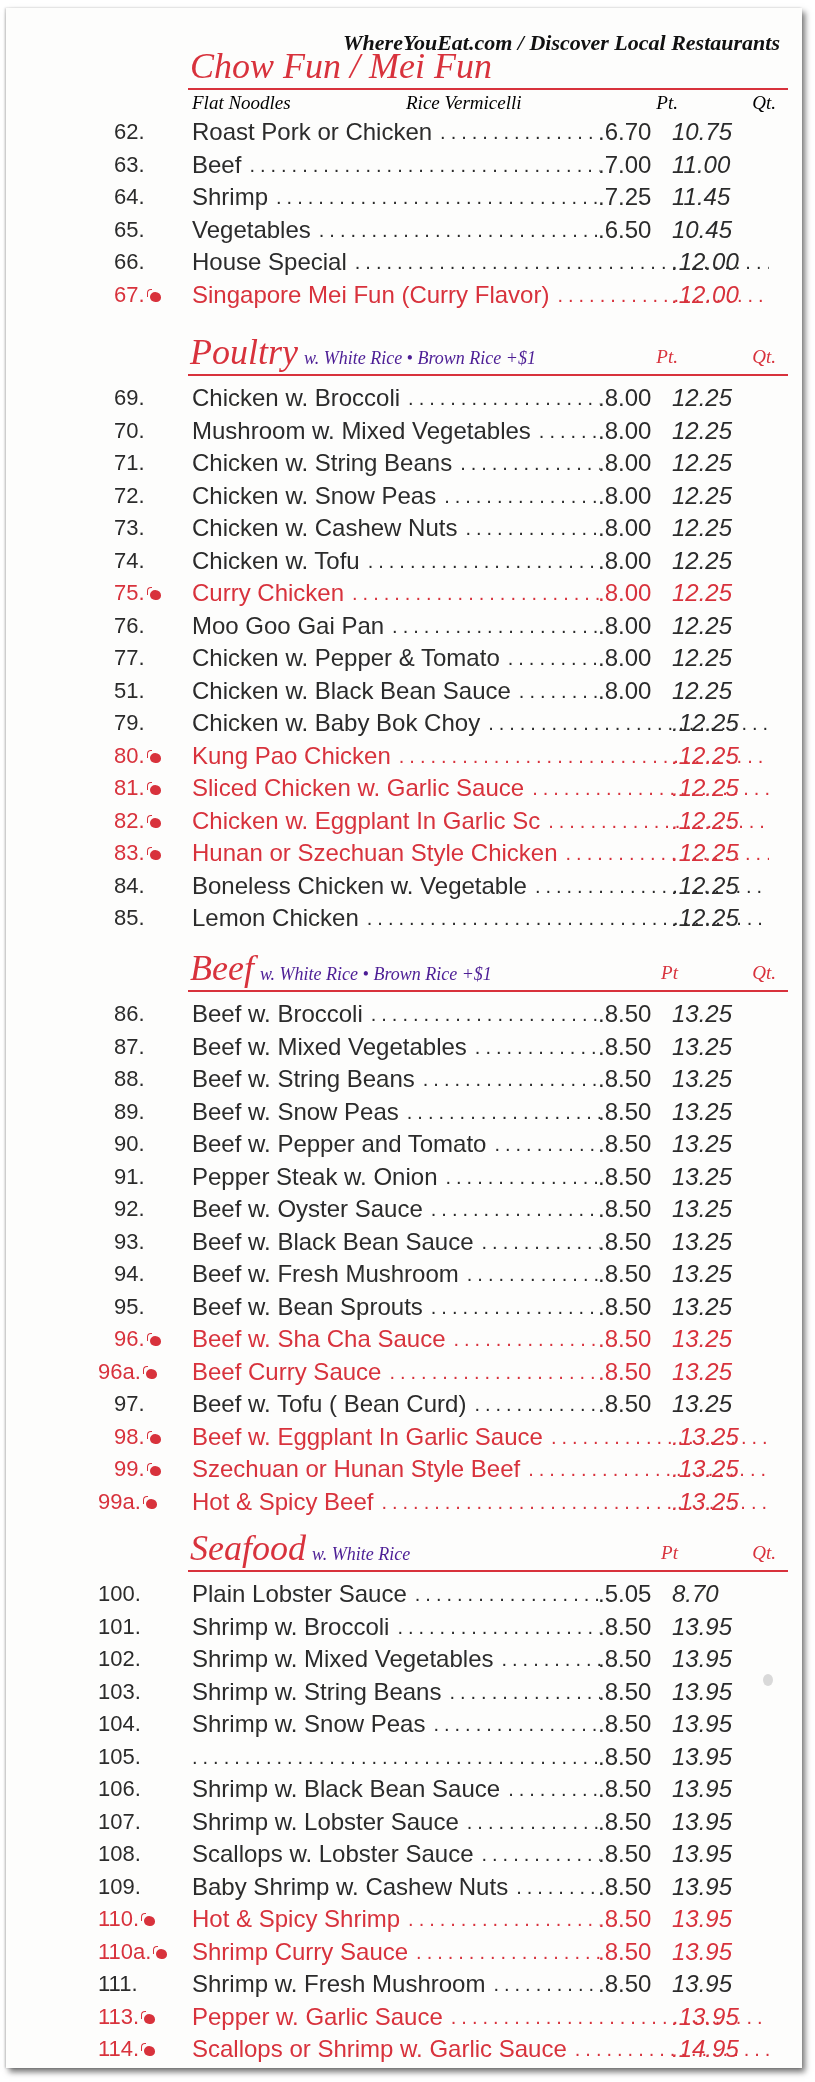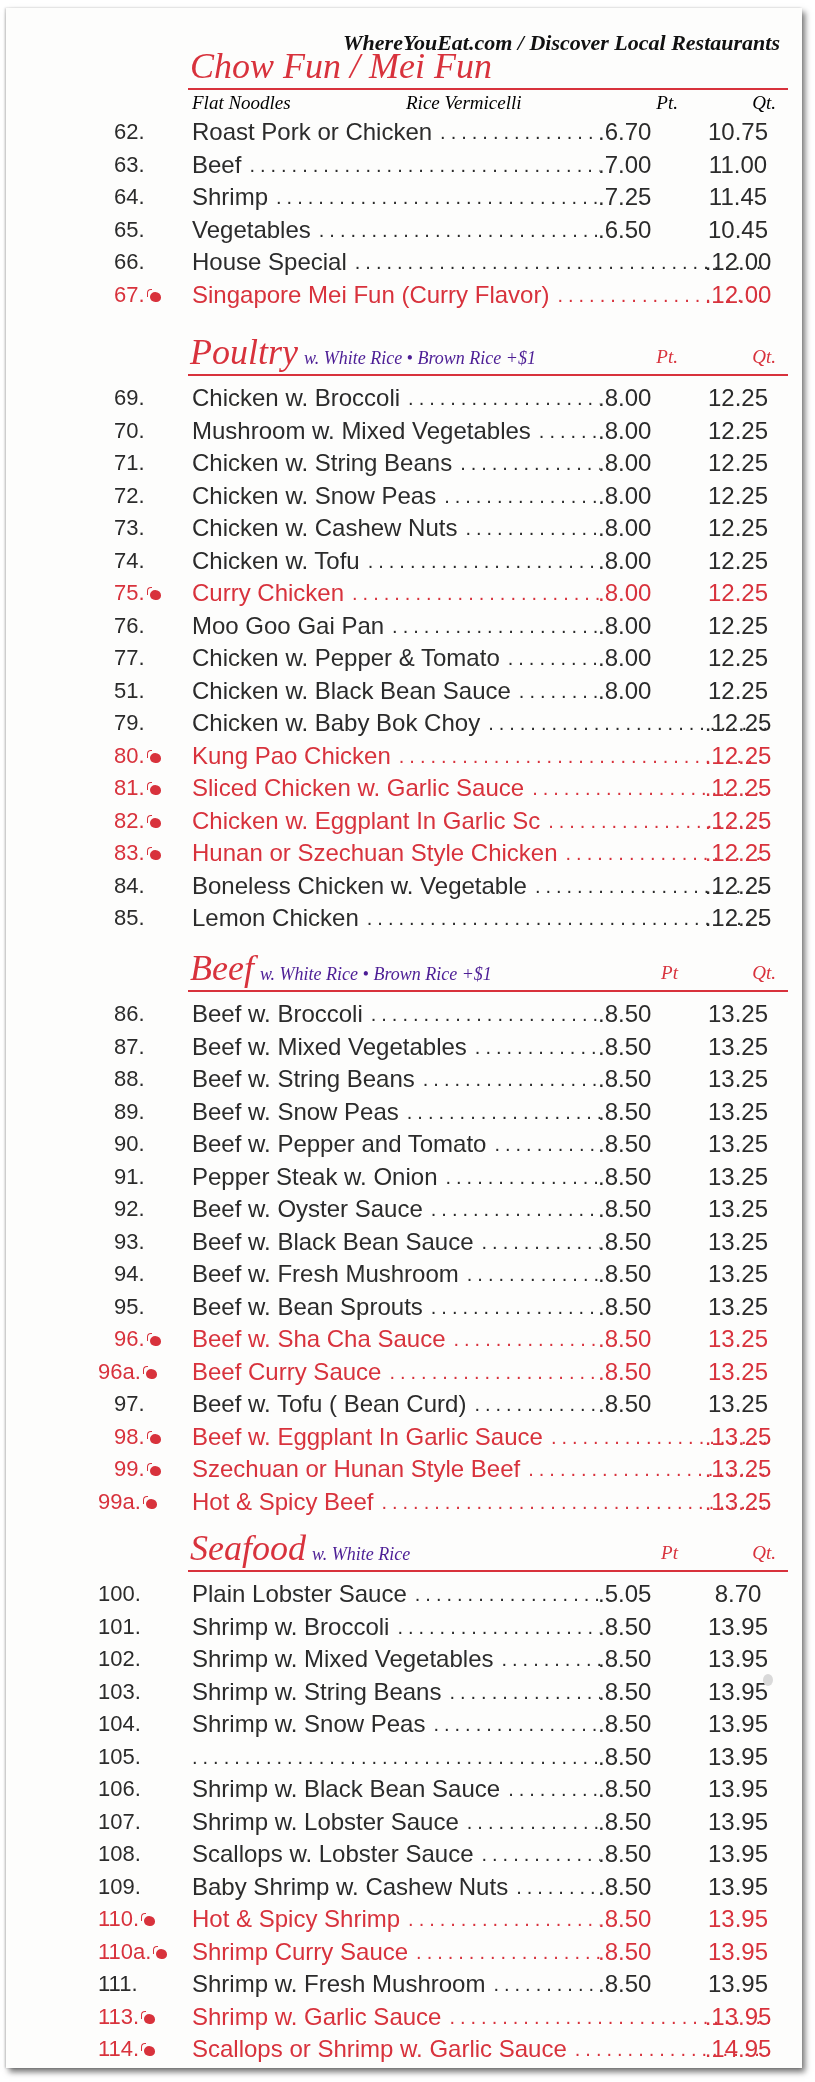--- a/index.html
+++ b/index.html
@@ -46,21 +46,21 @@
     .num.wide { left: 44px; }
     .pepper { display: inline-block; width: 16px; height: 14px; margin-left: 1px; vertical-align: -1px; position: relative; }
     .pepper::before { content: ""; position: absolute; left: 4px; top: 3px; width: 11px; height: 10px; background: #d8323c; border-radius: 50% 55% 45% 50%; }
     .pepper::after { content: ""; position: absolute; left: 1px; top: 0; width: 4px; height: 7px; border-left: 1.5px solid #d8323c; border-top: 1.5px solid #d8323c; border-radius: 4px 0 0 0; }
     .name-line { position: absolute; left: 138px; right: 250px; display: flex; overflow: hidden; white-space: nowrap; }
     .name-line.full { right: 81px; }
     .name { flex: none; padding-right: 8px; }
     .dots { flex: 1; overflow: hidden; letter-spacing: 5px; font-size: 20px; }
     .dots::after { content: "......................................................................................................................"; }
     .pt { position: absolute; right: 182px; width: 70px; text-align: left; }
-    .qt { position: absolute; right: 67px; width: 90px; text-align: center; }
+    .qt { position: absolute; right: 88px; width: 90px; text-align: left; font-style: italic; }
     .pt::before { content: ""; }
     .blemish { position: absolute; left: 757px; top: 1666px; width: 10px; height: 12px; border-radius: 50%; background: #d9d9d9; }
   </style>
 </head>
 <body>
 
 <div class="page">
   <div class="site-credit">WhereYouEat.com / Discover Local Restaurants</div>
   <div id="menu">
       <div class="section" style="top: 38px;">
@@ -554,21 +554,21 @@
           <span class="name-line">
             <span class="name">Shrimp w. Fresh Mushroom</span>
             <span class="dots"></span>
           </span>
           <span class="pt">.8.50</span>
           <span class="qt">13.95</span>
         </div>
         <div class="row spicy">
           <span class="num wide"><span>113.</span><span class="pepper"></span></span>
           <span class="name-line full">
-            <span class="name">Shrimp w. Garlic Sauce</span>
+            <span class="name">Pepper w. Garlic Sauce</span>
             <span class="dots"></span>
           </span>
           <span class="qt">.13.95</span>
         </div>
         <div class="row spicy">
           <span class="num wide"><span>114.</span><span class="pepper"></span></span>
           <span class="name-line full">
             <span class="name">Scallops or Shrimp w. Garlic Sauce</span>
             <span class="dots"></span>
           </span>

